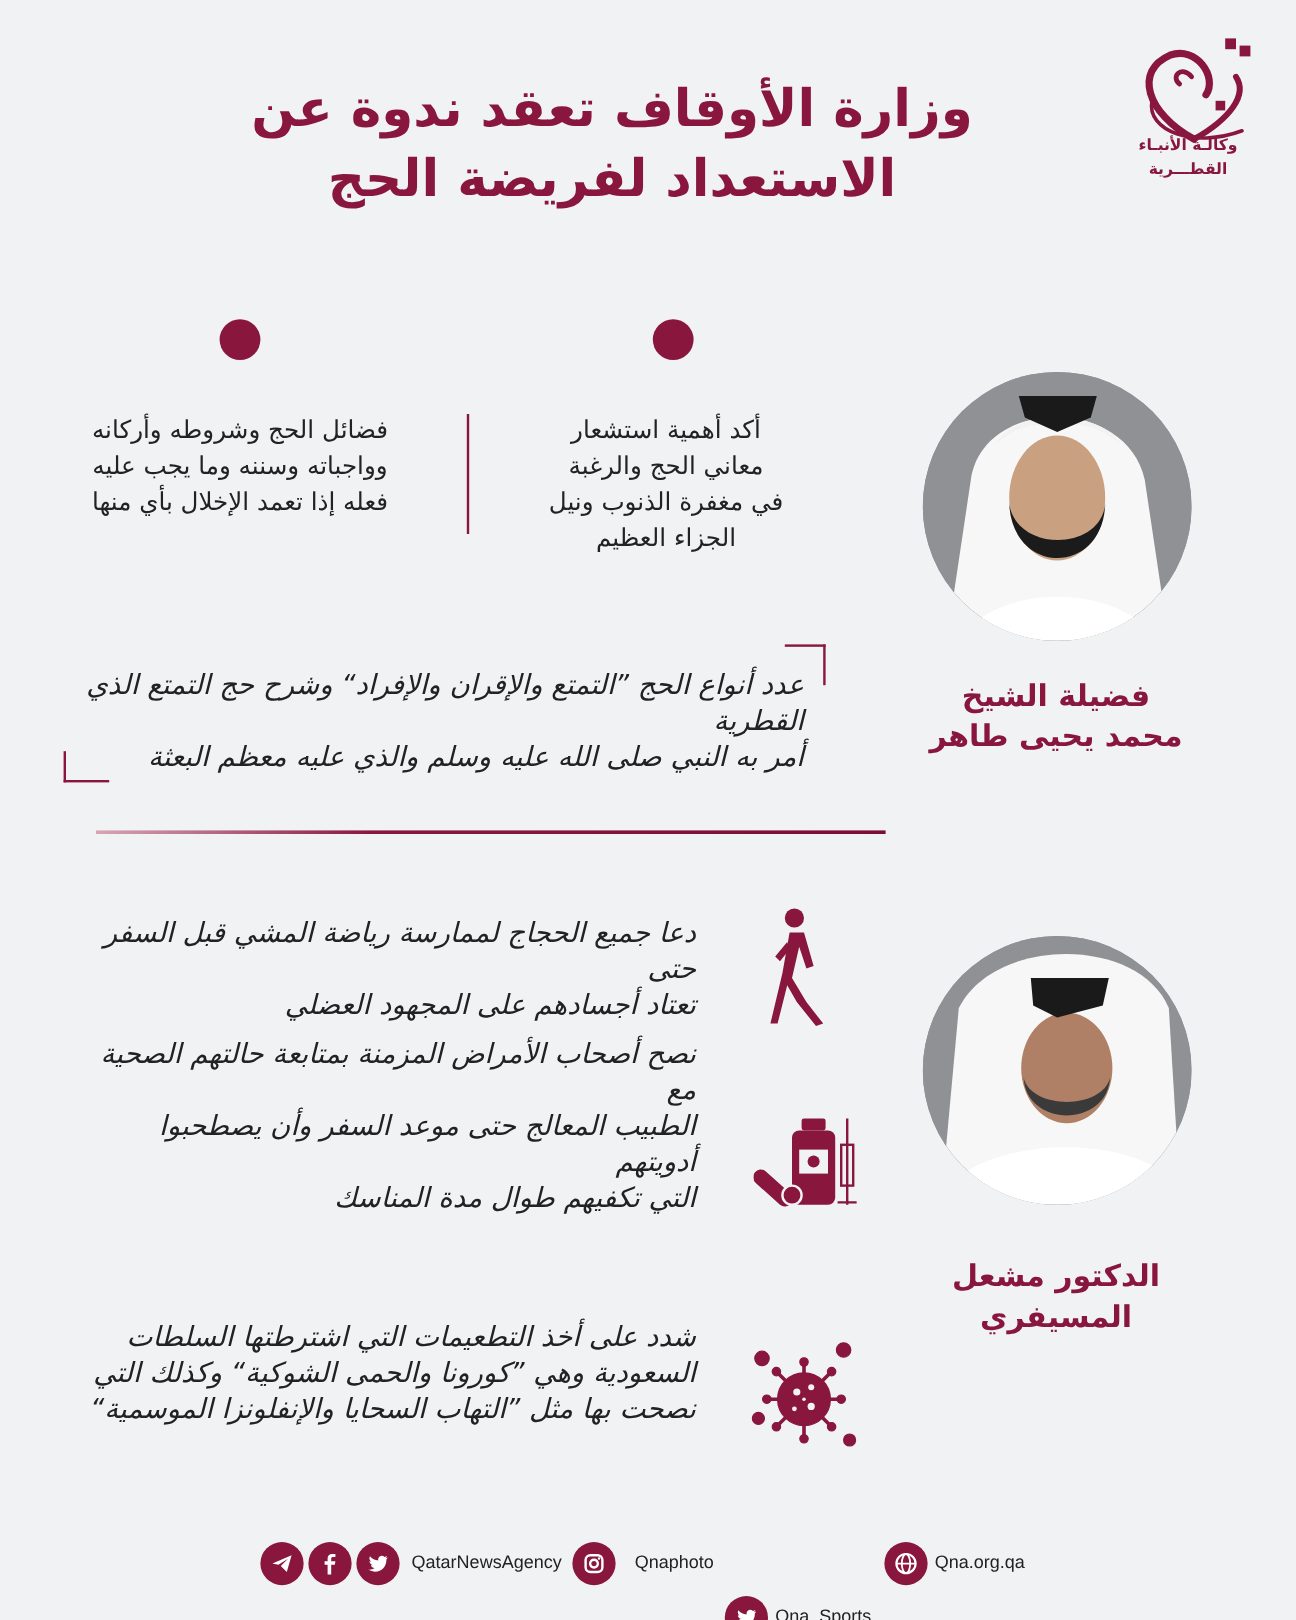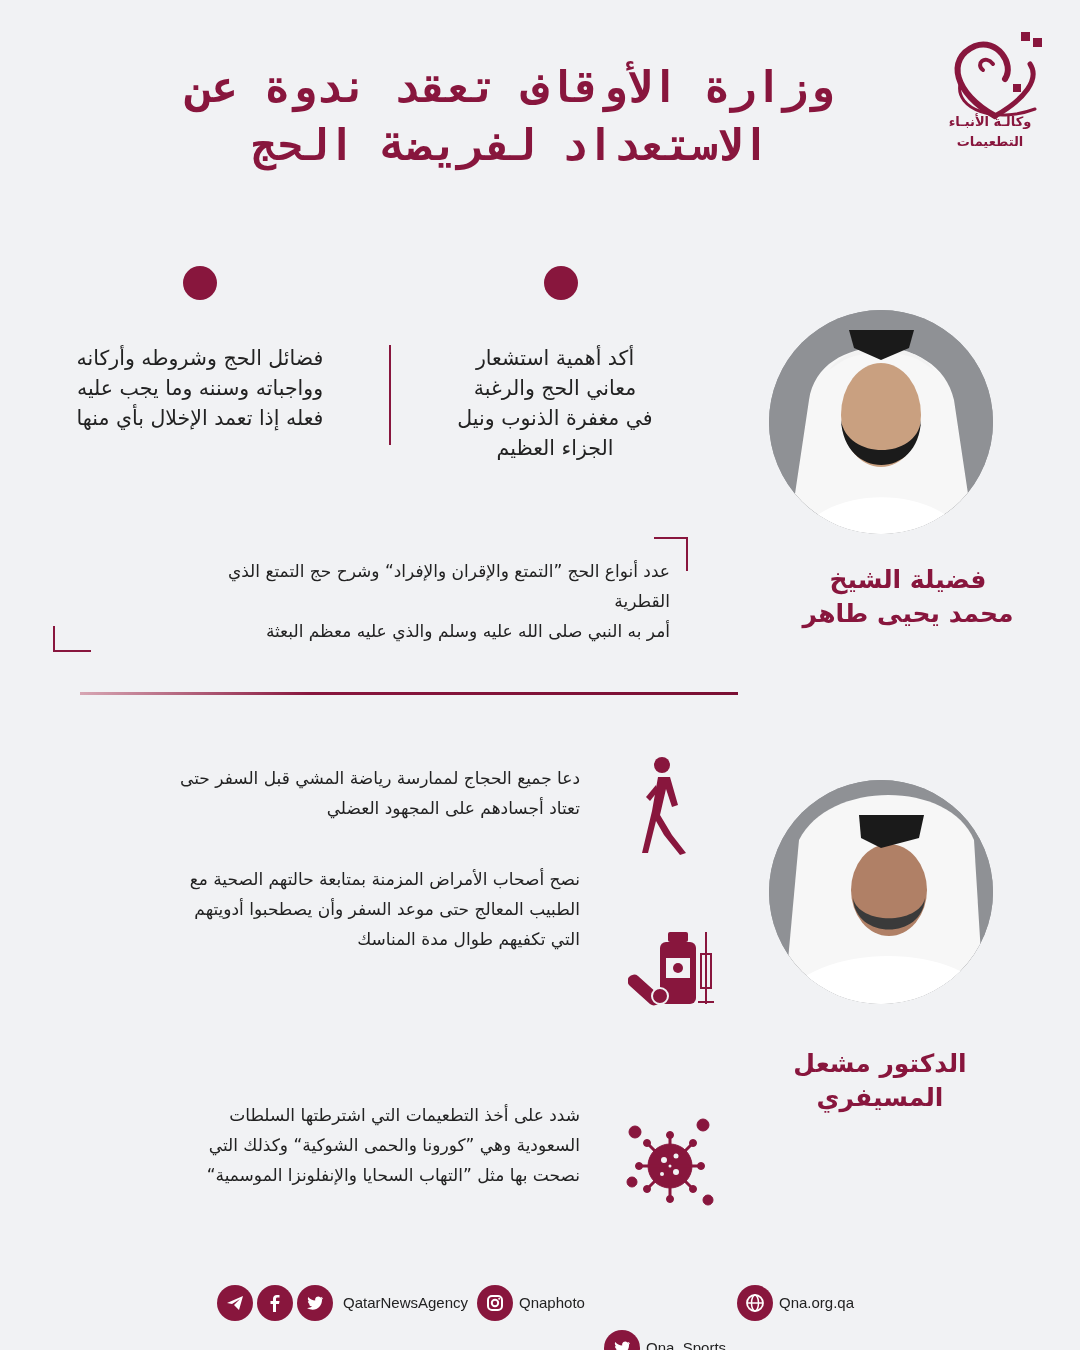--- a/index.html
+++ b/index.html
@@ -6,28 +6,28 @@
     body {
       width: 1080px; height: 1350px; position: relative; overflow: hidden;
       background: #f1f2f4;
       font-family: "DejaVu Sans", sans-serif;
       color: #1e1e1e;
     }
     .abs { position: absolute; }
     .title {
       left: 150px; width: 720px; top: 62px;
       text-align: center; direction: rtl;
-      font-weight: bold; font-size: 43px; line-height: 58px; color: #88163d; font-family: Liberation Mono, monospace;
+      font-weight: bold; font-size: 43px; line-height: 58px; color: #88163d;
     }
     .logo { left: 935px; top: 24px; width: 120px; height: 130px; }
     .logo-text { left: 930px; top: 112px; width: 120px; text-align: center; direction: rtl;
       font-size: 13px; line-height: 20px; font-weight: bold; color: #88163d; }
     .dot { width: 34px; height: 34px; border-radius: 50%; background: #88163d; }
     .body-text { direction: rtl; text-align: center; font-size: 20.5px; line-height: 30px; color: #222; }
-    .body-right { direction: rtl; text-align: right; font-size: 17px; line-height: 30px; color: #222; }
+    .body-right { direction: rtl; text-align: right; font-size: 23px; line-height: 30px; color: #222; font-style: italic; }
     .vline { width: 2px; background: #88163d; }
     .corner-tr { width: 32px; height: 32px; border-top: 2px solid #88163d; border-right: 2px solid #88163d; }
     .corner-bl { width: 36px; height: 24px; border-bottom: 2px solid #88163d; border-left: 2px solid #88163d; }
     .divider { height: 3px; background: linear-gradient(to right, #d7a6b3, #88163d 35%, #7a0f33); }
     .portrait { width: 224px; height: 224px; border-radius: 50%; background: #8f9195; overflow: hidden; }
     .name { direction: rtl; text-align: center; font-weight: bold; font-size: 25px; line-height: 34px; color: #88163d; }
     .footer-icon { width: 36px; height: 36px; border-radius: 50%; background: #88163d;
       display: flex; align-items: center; justify-content: center; }
     .footer-label { font-family: "Liberation Sans", sans-serif; font-size: 15px; color: #222; line-height: 36px; }
   </style>
@@ -38,21 +38,21 @@
   <path d="M60 92 C 20 70, 10 35, 40 22 C 62 14, 80 40, 70 55" fill="none" stroke="#88163d" stroke-width="6" stroke-linecap="round"></path>
   <path d="M60 92 C 90 75, 105 55, 95 40" fill="none" stroke="#88163d" stroke-width="5" stroke-linecap="round"></path>
   <path d="M25 60 C 20 85, 60 100, 100 85" fill="none" stroke="#88163d" stroke-width="3" stroke-linecap="round"></path>
   <path d="M58 40 C 50 30, 40 40, 48 46" fill="none" stroke="#88163d" stroke-width="4" stroke-linecap="round"></path>
   <rect x="86" y="8" width="9" height="9" fill="#88163d"></rect>
   <rect x="98" y="14" width="9" height="9" fill="#88163d"></rect>
   <rect x="78" y="60" width="8" height="8" fill="#88163d"></rect>
 </svg>
 <div class="abs logo-text">
   <div>وكالـة الأنبـاء</div>
-  <div>التطعيمات</div>
+  <div>القطـــرية</div>
 </div>
 
 <div class="abs title">
   <div>وزارة الأوقاف تعقد ندوة عن</div>
   <div>الاستعداد لفريضة الحج</div>
 </div>
 
 <div class="abs dot" style="left:544px; top:266px;"></div>
 <div class="abs dot" style="left:183px; top:266px;"></div>
 
@@ -81,21 +81,21 @@
   <svg width="224" height="224" viewBox="0 0 224 224">
     <rect width="224" height="224" fill="#8f9195"></rect>
     <path d="M20 224 L40 90 C50 20, 170 20, 185 90 L205 224 Z" fill="#f7f7f7"></path>
     <ellipse cx="112" cy="105" rx="40" ry="52" fill="#c9a080"></ellipse>
     <path d="M72 110 C75 170, 150 170, 152 110 C148 150, 78 150, 72 110 Z" fill="#1b1b1b"></path>
     <path d="M60 60 C80 30, 145 30, 165 60 L150 50 C130 40, 95 40, 75 50 Z" fill="#f2f2f2"></path>
     <path d="M80 20 L145 20 L140 38 L112 50 L85 38 Z" fill="#1a1a1a"></path>
     <path d="M30 224 C60 175, 165 175, 195 224 Z" fill="#ffffff"></path>
   </svg>
 </div>
-<div class="abs name" style="left:788px; width:240px; top:563px;">
+<div class="abs name" style="left:760px; width:240px; top:563px;">
   <div>فضيلة الشيخ</div>
   <div>محمد يحيى طاهر</div>
 </div>
 
 <div class="abs divider" style="left:80px; width:658px; top:692px;"></div>
 
 <div class="abs portrait" style="left:769px; top:780px;">
   <svg width="224" height="224" viewBox="0 0 224 224">
     <rect width="224" height="224" fill="#8f9195"></rect>
     <path d="M15 224 L30 60 C60 0, 180 0, 205 60 L215 224 Z" fill="#f7f7f7"></path>
@@ -188,21 +188,21 @@
         <path d="M11 19 V11 H14 L14.5 8 H11 V6 C11 5 11.5 4.5 12.5 4.5 H14.5 V2 C13.5 2 12.5 2 11.8 2 C9.5 2 8 3.3 8 5.8 V8 H5.5 V11 H8 V19 Z" fill="#fff"></path>
       </svg>
   </div>
   <div class="footer-icon">
     <svg width="20" height="20" viewBox="0 0 20 20">
         <path d="M18 5 C17.4 5.3 16.8 5.4 16.1 5.5 C16.8 5.1 17.3 4.4 17.5 3.7 C16.9 4.1 16.2 4.3 15.4 4.5 C13.8 2.8 11 3.5 10.3 5.6 C10.1 6.2 10.1 6.8 10.2 7.4 C7.5 7.3 5 6 3.3 3.9 C2.4 5.4 2.9 7.4 4.3 8.3 C3.8 8.3 3.3 8.2 2.9 7.9 C2.9 9.5 4 10.9 5.5 11.2 C5 11.4 4.5 11.4 4 11.3 C4.4 12.6 5.7 13.6 7.1 13.6 C5.7 14.7 3.9 15.2 2 15 C9.5 19.6 17.3 14.3 17 6.5 C17.6 6.1 18 5.6 18 5 Z" fill="#fff"></path>
       </svg>
   </div>
   <span class="footer-label" style="margin-left:6px;">QatarNewsAgency</span>
 </div>
-<div class="abs" style="left:477px; top:1285px; display:flex; align-items:center; gap:6px;">
+<div class="abs" style="left:477px; top:1285px; display:flex; align-items:center; gap:16px;">
   <div class="footer-icon">
     <svg width="20" height="20" viewBox="0 0 20 20">
         <rect x="3" y="3" width="14" height="14" rx="4" fill="none" stroke="#fff" stroke-width="2"></rect>
         <circle cx="10" cy="10" r="3.2" fill="none" stroke="#fff" stroke-width="2"></circle>
         <circle cx="14.2" cy="5.8" r="1" fill="#fff"></circle>
       </svg>
   </div>
   <span class="footer-label">Qnaphoto</span>
 </div>
 <div class="abs" style="left:604px; top:1330px; display:flex; align-items:center; gap:6px;">

